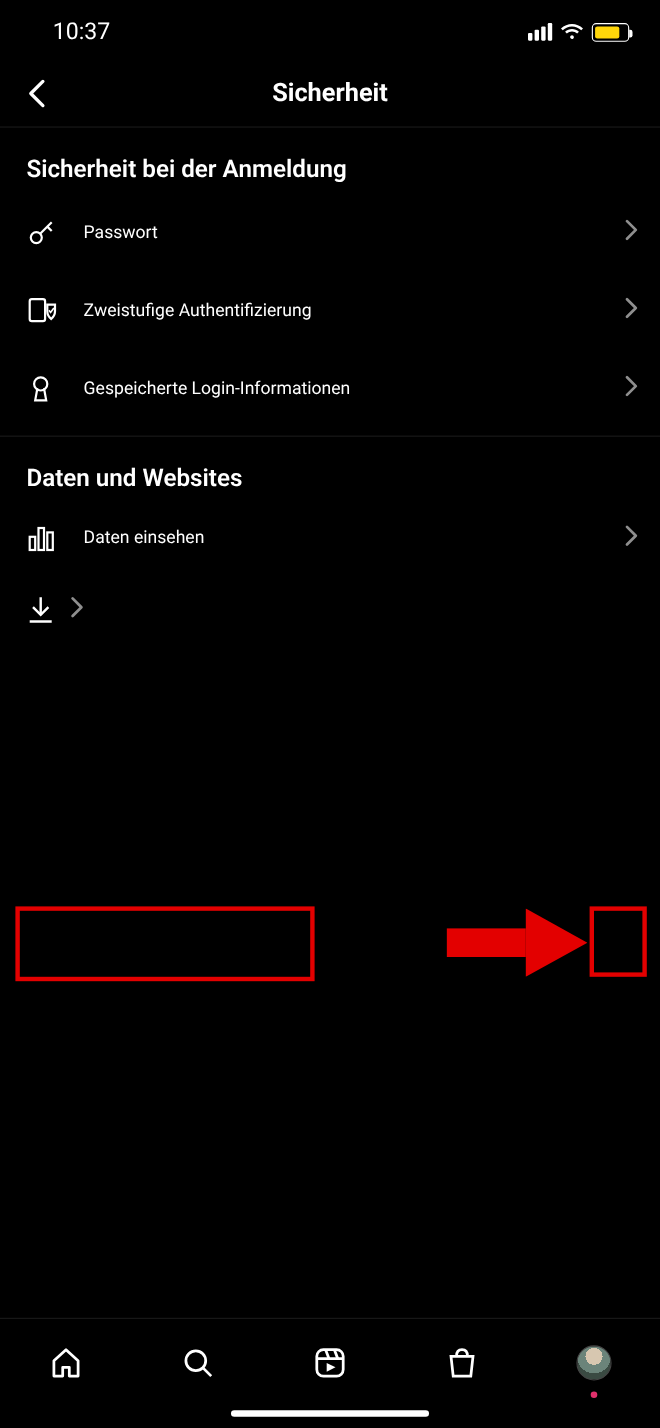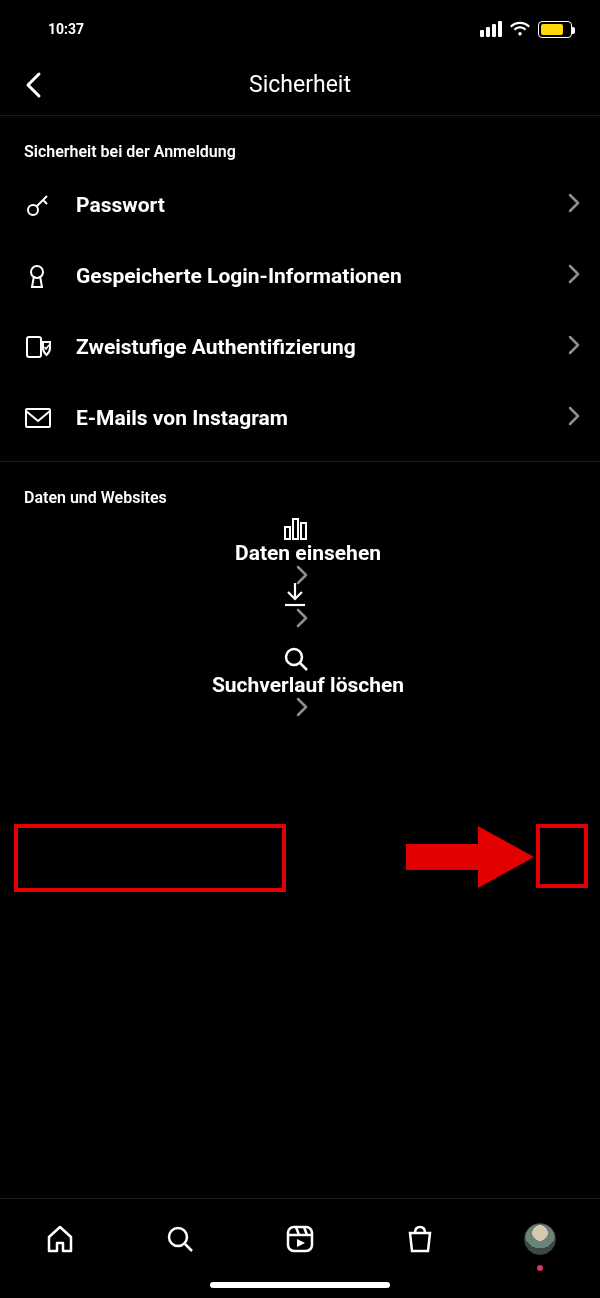--- a/index.html
+++ b/index.html
@@ -13,22 +13,22 @@
     overflow: hidden;
   }
   .status-bar {
     display: flex;
     justify-content: space-between;
     align-items: center;
     padding: 14px 28px 10px 48px;
     height: 54px;
   }
   .status-time {
-    font-size: 14px;
-    font-weight: 700;
+    font-size: 21px;
+    font-weight: 400;
   }
   .status-icons {
     display: flex;
     align-items: center;
     gap: 7px;
   }
   .signal-bars {
     display: flex;
     align-items: flex-end;
     gap: 2px;
@@ -80,24 +80,24 @@
   .back-btn {
     position:absolute;
     left:18px;
     top:50%;
     transform:translateY(-50%);
     width:30px;height:30px;
     display:flex;align-items:center;justify-content:center;
   }
   .header-title {
     font-size:23px;
-    font-weight:400;
+    font-weight:700;
   }
   .section-header {
-    font-size:16px;
+    font-size:22px;
     font-weight:600;
     padding:26px 24px 8px 24px;
   }
   .list {
     display:flex;
     flex-direction:column;
   }
   .list-item {
     display:flex;
     align-items:center;
@@ -106,28 +106,28 @@
     position:relative;
   }
   .list-item .icon-slot {
     width:40px;
     display:flex;
     align-items:center;
     justify-content:flex-start;
   }
   .list-item .label {
     flex:1;
-    font-size:21px;
+    font-size:16px;
     padding-left:12px;
-    font-weight:700;
+    font-weight:400;
   }
   .chevron {
     color:#8e8e8e;
   }
-  .tight .list-item { height:65px;flex-direction:column; }
+  .tight .list-item { height:65px; }
   .section-divider {
     height:1px;
     background:#1a1a1a;
     margin-top:8px;
   }
   .tab-bar {
     position:absolute;
     bottom:0;
     left:0;right:0;
     height:100px;
@@ -236,63 +236,49 @@
     <div class="chevron">
       <svg width="12" height="20" viewBox="0 0 12 20">
           <polyline points="2,2 10,10 2,18" fill="none" stroke="#8e8e8e" stroke-width="2.5" stroke-linecap="round" stroke-linejoin="round"></polyline>
         </svg>
     </div>
   </div>
 
 
   <div class="list-item">
     <div class="icon-slot">
-      <svg width="26" height="30" viewBox="0 0 26 30" fill="none" stroke="#fff" stroke-width="2">
-          <circle cx="13" cy="11" r="6"></circle>
-          <path d="M10 15 L8 26 L18 26 L16 15"></path>
-        </svg>
-    </div>
-    <div class="label">Gespeicherte Login-Informationen</div>
-    <div class="chevron">
-      <svg width="12" height="20" viewBox="0 0 12 20">
-          <polyline points="2,2 10,10 2,18" fill="none" stroke="#8e8e8e" stroke-width="2.5" stroke-linecap="round" stroke-linejoin="round"></polyline>
-        </svg>
-    </div>
-  </div>
-
-  <div class="list-item">
-    <div class="icon-slot">
       <svg width="30" height="28" viewBox="0 0 30 28" fill="none" stroke="#fff" stroke-width="2">
           <rect x="3" y="4" width="14" height="20" rx="2"></rect>
           <path d="M19 9 L26 9 L26 15 C26 19 22.5 22 22.5 22 C22.5 22 19 19 19 15 Z"></path>
           <polyline points="20.5,14 22,16 25,12" stroke-width="1.5"></polyline>
         </svg>
     </div>
     <div class="label">Zweistufige Authentifizierung</div>
     <div class="chevron">
       <svg width="12" height="20" viewBox="0 0 12 20">
           <polyline points="2,2 10,10 2,18" fill="none" stroke="#8e8e8e" stroke-width="2.5" stroke-linecap="round" stroke-linejoin="round"></polyline>
         </svg>
     </div>
   </div>
 
   <div class="list-item">
     <div class="icon-slot">
-      <svg width="28" height="22" viewBox="0 0 28 22" fill="none" stroke="#fff" stroke-width="2">
-          <rect x="2" y="2" width="24" height="18" rx="1"></rect>
-          <polyline points="2,4 14,14 26,4"></polyline>
-        </svg>
-    </div>
-    <div class="label">E-Mails von Instagram</div>
-    <div class="chevron">
-      <svg width="12" height="20" viewBox="0 0 12 20">
-          <polyline points="2,2 10,10 2,18" fill="none" stroke="#8e8e8e" stroke-width="2.5" stroke-linecap="round" stroke-linejoin="round"></polyline>
-        </svg>
-    </div>
-  </div>
+      <svg width="26" height="30" viewBox="0 0 26 30" fill="none" stroke="#fff" stroke-width="2">
+          <circle cx="13" cy="11" r="6"></circle>
+          <path d="M10 15 L8 26 L18 26 L16 15"></path>
+        </svg>
+    </div>
+    <div class="label">Gespeicherte Login-Informationen</div>
+    <div class="chevron">
+      <svg width="12" height="20" viewBox="0 0 12 20">
+          <polyline points="2,2 10,10 2,18" fill="none" stroke="#8e8e8e" stroke-width="2.5" stroke-linecap="round" stroke-linejoin="round"></polyline>
+        </svg>
+    </div>
+  </div>
+
 </div>
 
 <div class="section-divider"></div>
 
 <div class="section-header">Daten und Websites</div>
 <div class="list tight">
   <div class="list-item">
     <div class="icon-slot">
       <svg width="28" height="26" viewBox="0 0 28 26" fill="none" stroke="#fff" stroke-width="2">
           <rect x="3" y="12" width="5" height="12"></rect>
@@ -317,34 +303,20 @@
         </svg>
     </div>
     <div class="chevron">
       <svg width="12" height="20" viewBox="0 0 12 20">
           <polyline points="2,2 10,10 2,18" fill="none" stroke="#8e8e8e" stroke-width="2.5" stroke-linecap="round" stroke-linejoin="round"></polyline>
         </svg>
     </div>
   </div>
 
 
-  <div class="list-item">
-    <div class="icon-slot">
-      <svg width="28" height="28" viewBox="0 0 28 28" fill="none" stroke="#fff" stroke-width="2.5">
-          <circle cx="12" cy="12" r="8"></circle>
-          <line x1="18" y1="18" x2="25" y2="25"></line>
-        </svg>
-    </div>
-    <div class="label">Suchverlauf löschen</div>
-    <div class="chevron">
-      <svg width="12" height="20" viewBox="0 0 12 20">
-          <polyline points="2,2 10,10 2,18" fill="none" stroke="#8e8e8e" stroke-width="2.5" stroke-linecap="round" stroke-linejoin="round"></polyline>
-        </svg>
-    </div>
-  </div>
 </div>
 
 <div class="highlight-box-left"></div>
 <div class="highlight-box-right"></div>
 <div class="arrow-annotation">
   <svg width="128" height="62" viewBox="0 0 128 62">
       <rect x="0" y="18" width="72" height="26" fill="#e30000"></rect>
       <polygon points="72,0 128,31 72,62" fill="#e30000"></polygon>
     </svg>
 </div>

